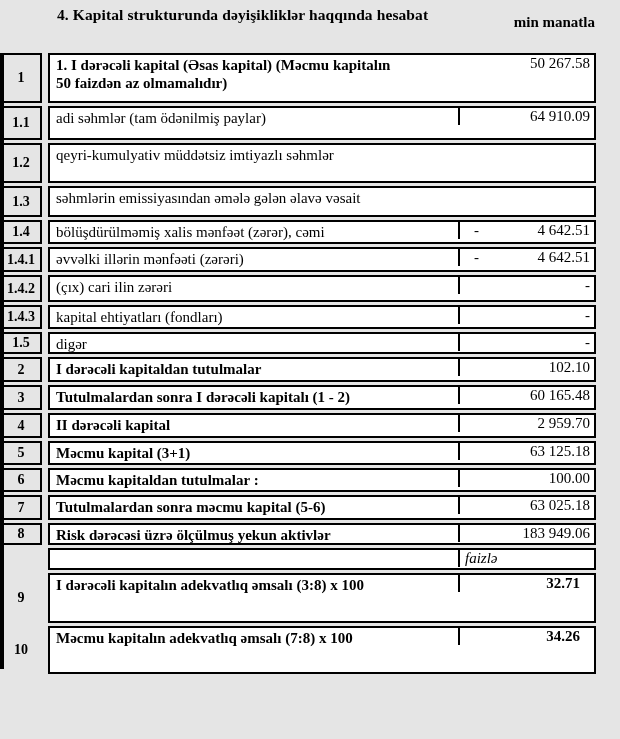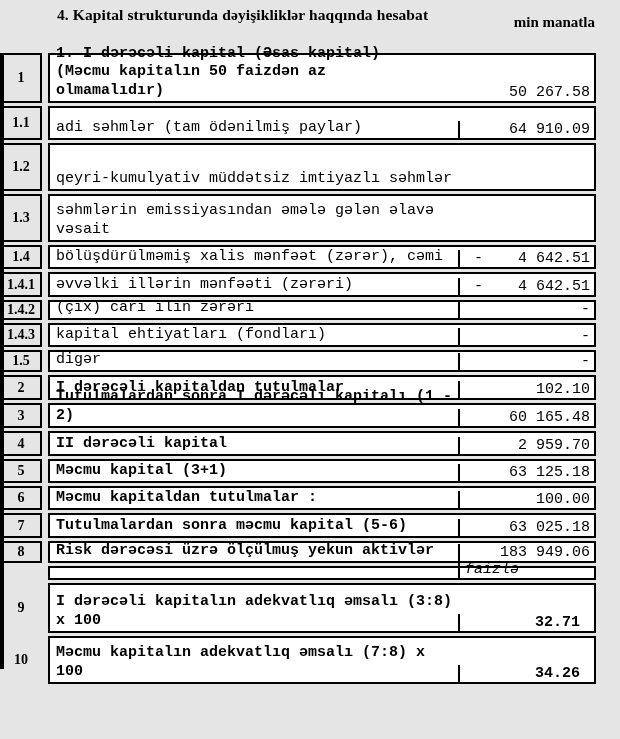--- a/index.html
+++ b/index.html
@@ -14,21 +14,21 @@
   .table-wrap { position:absolute; left:0; top:53px; width:596px; }
 
   .row { display:flex; align-items:stretch; margin-bottom:3px; }
   .numcell {
     flex:0 0 42px; box-sizing:border-box; border:2px solid #000;
     display:flex; align-items:center; justify-content:center;
     font-weight:bold; font-size:14px;
   }
   .numcell.nobox { border-color:transparent; }
   .colgap { flex:0 0 6px; }
-  .maincell { flex:1; box-sizing:border-box; border:2px solid #000; display:flex; align-items:flex-end; background:#fff;font-family:Liberation Mono, monospace; }
+  .maincell { flex:1; box-sizing:border-box; border:2px solid #000; display:flex; align-items:flex-start; background:#fff; }
   .desc {
     flex:1; box-sizing:border-box; display:flex; align-items:center;
     padding:1px 4px 1px 6px; font-size:15px; line-height:1.22;
   }
   .val {
     flex:0 0 136px; box-sizing:border-box; border-left:2px solid #000;
     display:flex; align-items:center; justify-content:flex-end;
     padding:0 4px 0 0; font-size:15px;
   }
   .val .dash { padding-left:14px; margin-right:auto; }
@@ -36,35 +36,35 @@
   .row.bold-desc .desc { font-weight:bold; }
   .row.bold-val .val { font-weight:bold; padding-right:14px; }
   .row.italic-val .val { font-style:italic; justify-content:flex-start; padding-left:5px; }
 
   .row.merged .desc { flex:0 0 352px; }
   .row.merged .val { flex:1; border-left:none; }
 
   
   .row[data-rid="r1"]     { height:50px; }
   .row[data-rid="r1-1"]   { height:34px; }
-  .row[data-rid="r1-2"]   { height:48px; }
-  .row[data-rid="r1-3"]   { height:48px; }
+  .row[data-rid="r1-2"]   { height:40px; }
+  .row[data-rid="r1-3"]   { height:31px; }
   .row[data-rid="r1-4"]   { height:24px; }
   .row[data-rid="r1-4-1"] { height:25px; }
-  .row[data-rid="r1-4-2"] { height:20px; }
+  .row[data-rid="r1-4-2"] { height:27px; }
   .row[data-rid="r1-4-3"] { height:24px; }
   .row[data-rid="r1-5"]   { height:22px; }
   .row[data-rid="r2"]     { height:25px; }
   .row[data-rid="r3"]     { height:25px; }
   .row[data-rid="r4"]     { height:25px; }
   .row[data-rid="r5"]     { height:24px; }
   .row[data-rid="r6"]     { height:24px; }
   .row[data-rid="r7"]     { height:25px; }
   .row[data-rid="r8"]     { height:22px; }
-  .row[data-rid="rfaizle"]{ height:14px;border-radius:7px; }
+  .row[data-rid="rfaizle"]{ height:22px;border-radius:7px; }
   .row[data-rid="r9"]     { height:50px; }
   .row[data-rid="r10"]    { height:48px; }
 </style>
 </head>
 <body>
 
 <div class="page">
   <div class="title">4. Kapital strukturunda dəyişikliklər haqqında hesabat</div>
   <div class="unit-note">min manatla</div>
   <div class="leftbar"></div>

